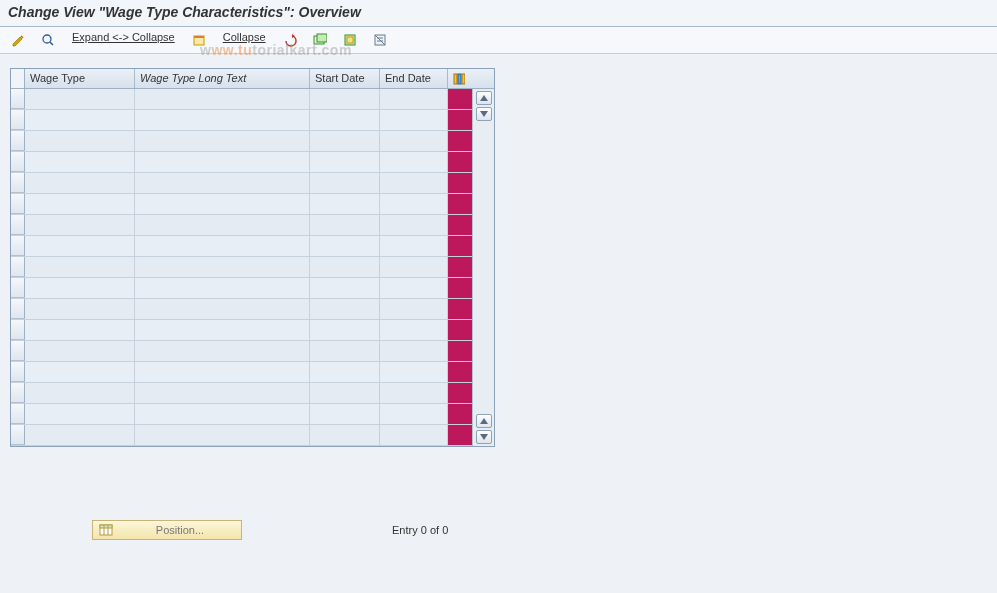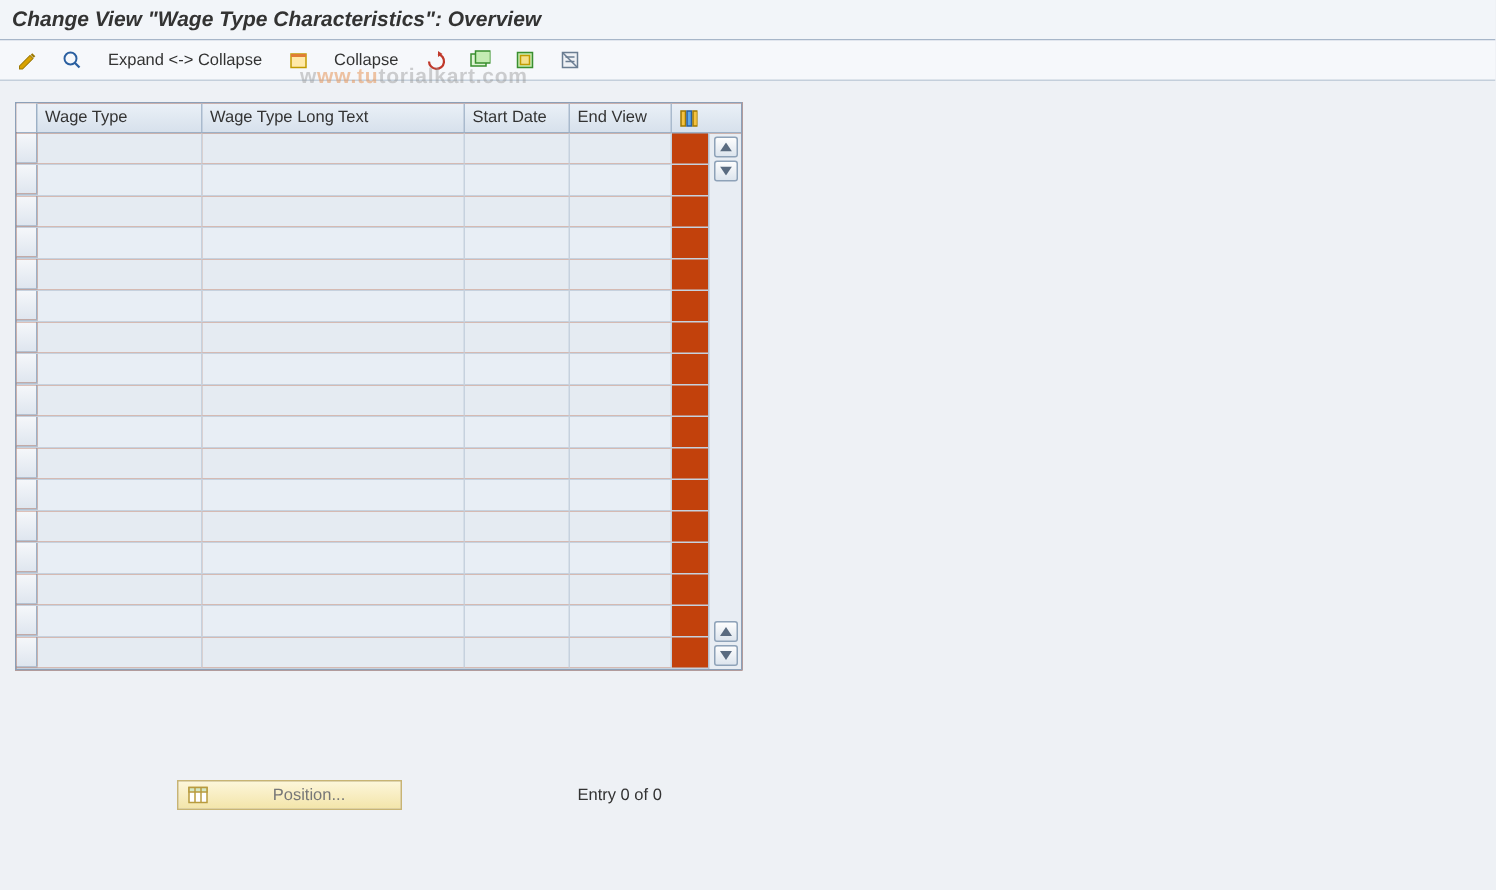--- a/index.html
+++ b/index.html
@@ -21,42 +21,43 @@
     font-style: italic;
     font-size: 14px;
     color: #333;
   }
   
   .toolbar {
     background: #f6f8fb;
     border-bottom: 1px solid #c4cfdb;
     padding: 4px 8px;
     display: flex;
-    align-items: center;
+    align-items: flex-start;
     gap: 10px;
+    text-decoration: underline;
   }
   .tb-btn {
     display: inline-flex;
     align-items: center;
     justify-content: center;
     height: 18px;
     min-width: 18px;
     padding: 0 2px;
     cursor: pointer;
     border: 1px solid transparent;
     border-radius: 2px;
   }
   .tb-label { font-size: 11px; color: #333; padding: 0 4px; cursor: pointer; }
 
   
   .gridwrap {
     margin: 14px 0 0 10px;
     width: 485px;
     border: 1px solid #8ca0b8;
-    background: #c2410c;
+    background: #be185d;
     position: relative;
   }
   .grid-header {
     display: flex;
     background: linear-gradient(#eaf0f7,#d7e1ec);
     border-bottom: 1px solid #9cb0c6;
     height: 20px;
   }
   .rowsel-h {
     width: 14px;
@@ -66,21 +67,21 @@
   }
   .col-h {
     border-right: 1px solid #a9bacd;
     padding: 3px 5px;
     font-size: 11px;
     color: #333;
     white-space: nowrap;
     overflow: hidden;
   }
   .c1 { width: 110px; }
-  .c2 { width: 175px; }
+  .c2 { width: 175px; font-style: italic; }
   .c3 { width: 70px; }
   .c4 { width: 68px; }
   .cfg {
     width: 22px;
     flex-shrink: 0;
     display: flex; align-items: center; justify-content: center;
     border-right: none;
     cursor: pointer;
   }
   .grid-body {
@@ -131,38 +132,38 @@
 
   
   .footer {
     position: absolute;
     left: 10px; top: 520px;
     width: 480px;
     display: flex;
     align-items: center;
   }
   .pos-btn-wrap {
-    margin-left: 108px;
+    margin-left: 82px;
     display: flex;
     align-items: center;
     border: 1px solid #c8b474;
     background: linear-gradient(#fdf6da,#f3e5aa);
     height: 20px;
     width: 150px;
     cursor: pointer;
   }
   .pos-btn-icon {
     width: 18px; height: 18px; margin: 0 4px;
     display:flex;align-items:center;justify-content:center;
   }
   .pos-btn-text {
     flex:1; text-align: center; color: #777; font-size: 11px;
   }
   .entry-status {
-    margin-left: 81px;
+    margin-left: 114px;
     font-size: 11px; color: #333; padding-left: 36px;
   }
 
   
   .watermark {
     position: absolute;
     top: 42px; left: 200px;
     font-size: 14px;
     font-weight: bold;
     color: rgba(150,150,150,0.45);
@@ -231,21 +232,21 @@
 <div class="watermark">
   <span>w</span><span class="wm-accent">ww.t</span><span class="wm-accent">u</span><span>torialkart.com</span>
 </div>
 
 <div class="gridwrap">
   <div class="grid-header">
     <div class="rowsel-h"></div>
     <div class="col-h c1">Wage Type</div>
     <div class="col-h c2">Wage Type Long Text</div>
     <div class="col-h c3">Start Date</div>
-    <div class="col-h c4">End View</div>
+    <div class="col-h c4">End Date</div>
     <div class="col-h cfg">
       <svg width="14" height="14">
           <rect x="1" y="2" width="3" height="10" fill="#f4c242" stroke="#a07800"></rect>
           <rect x="5" y="2" width="3" height="10" fill="#5fa8e6" stroke="#2a5fa0"></rect>
           <rect x="9" y="2" width="3" height="10" fill="#f4c242" stroke="#a07800"></rect>
         </svg>
     </div>
   </div>
   <div class="grid-body">
     <div class="rows" id="grid-rows">

